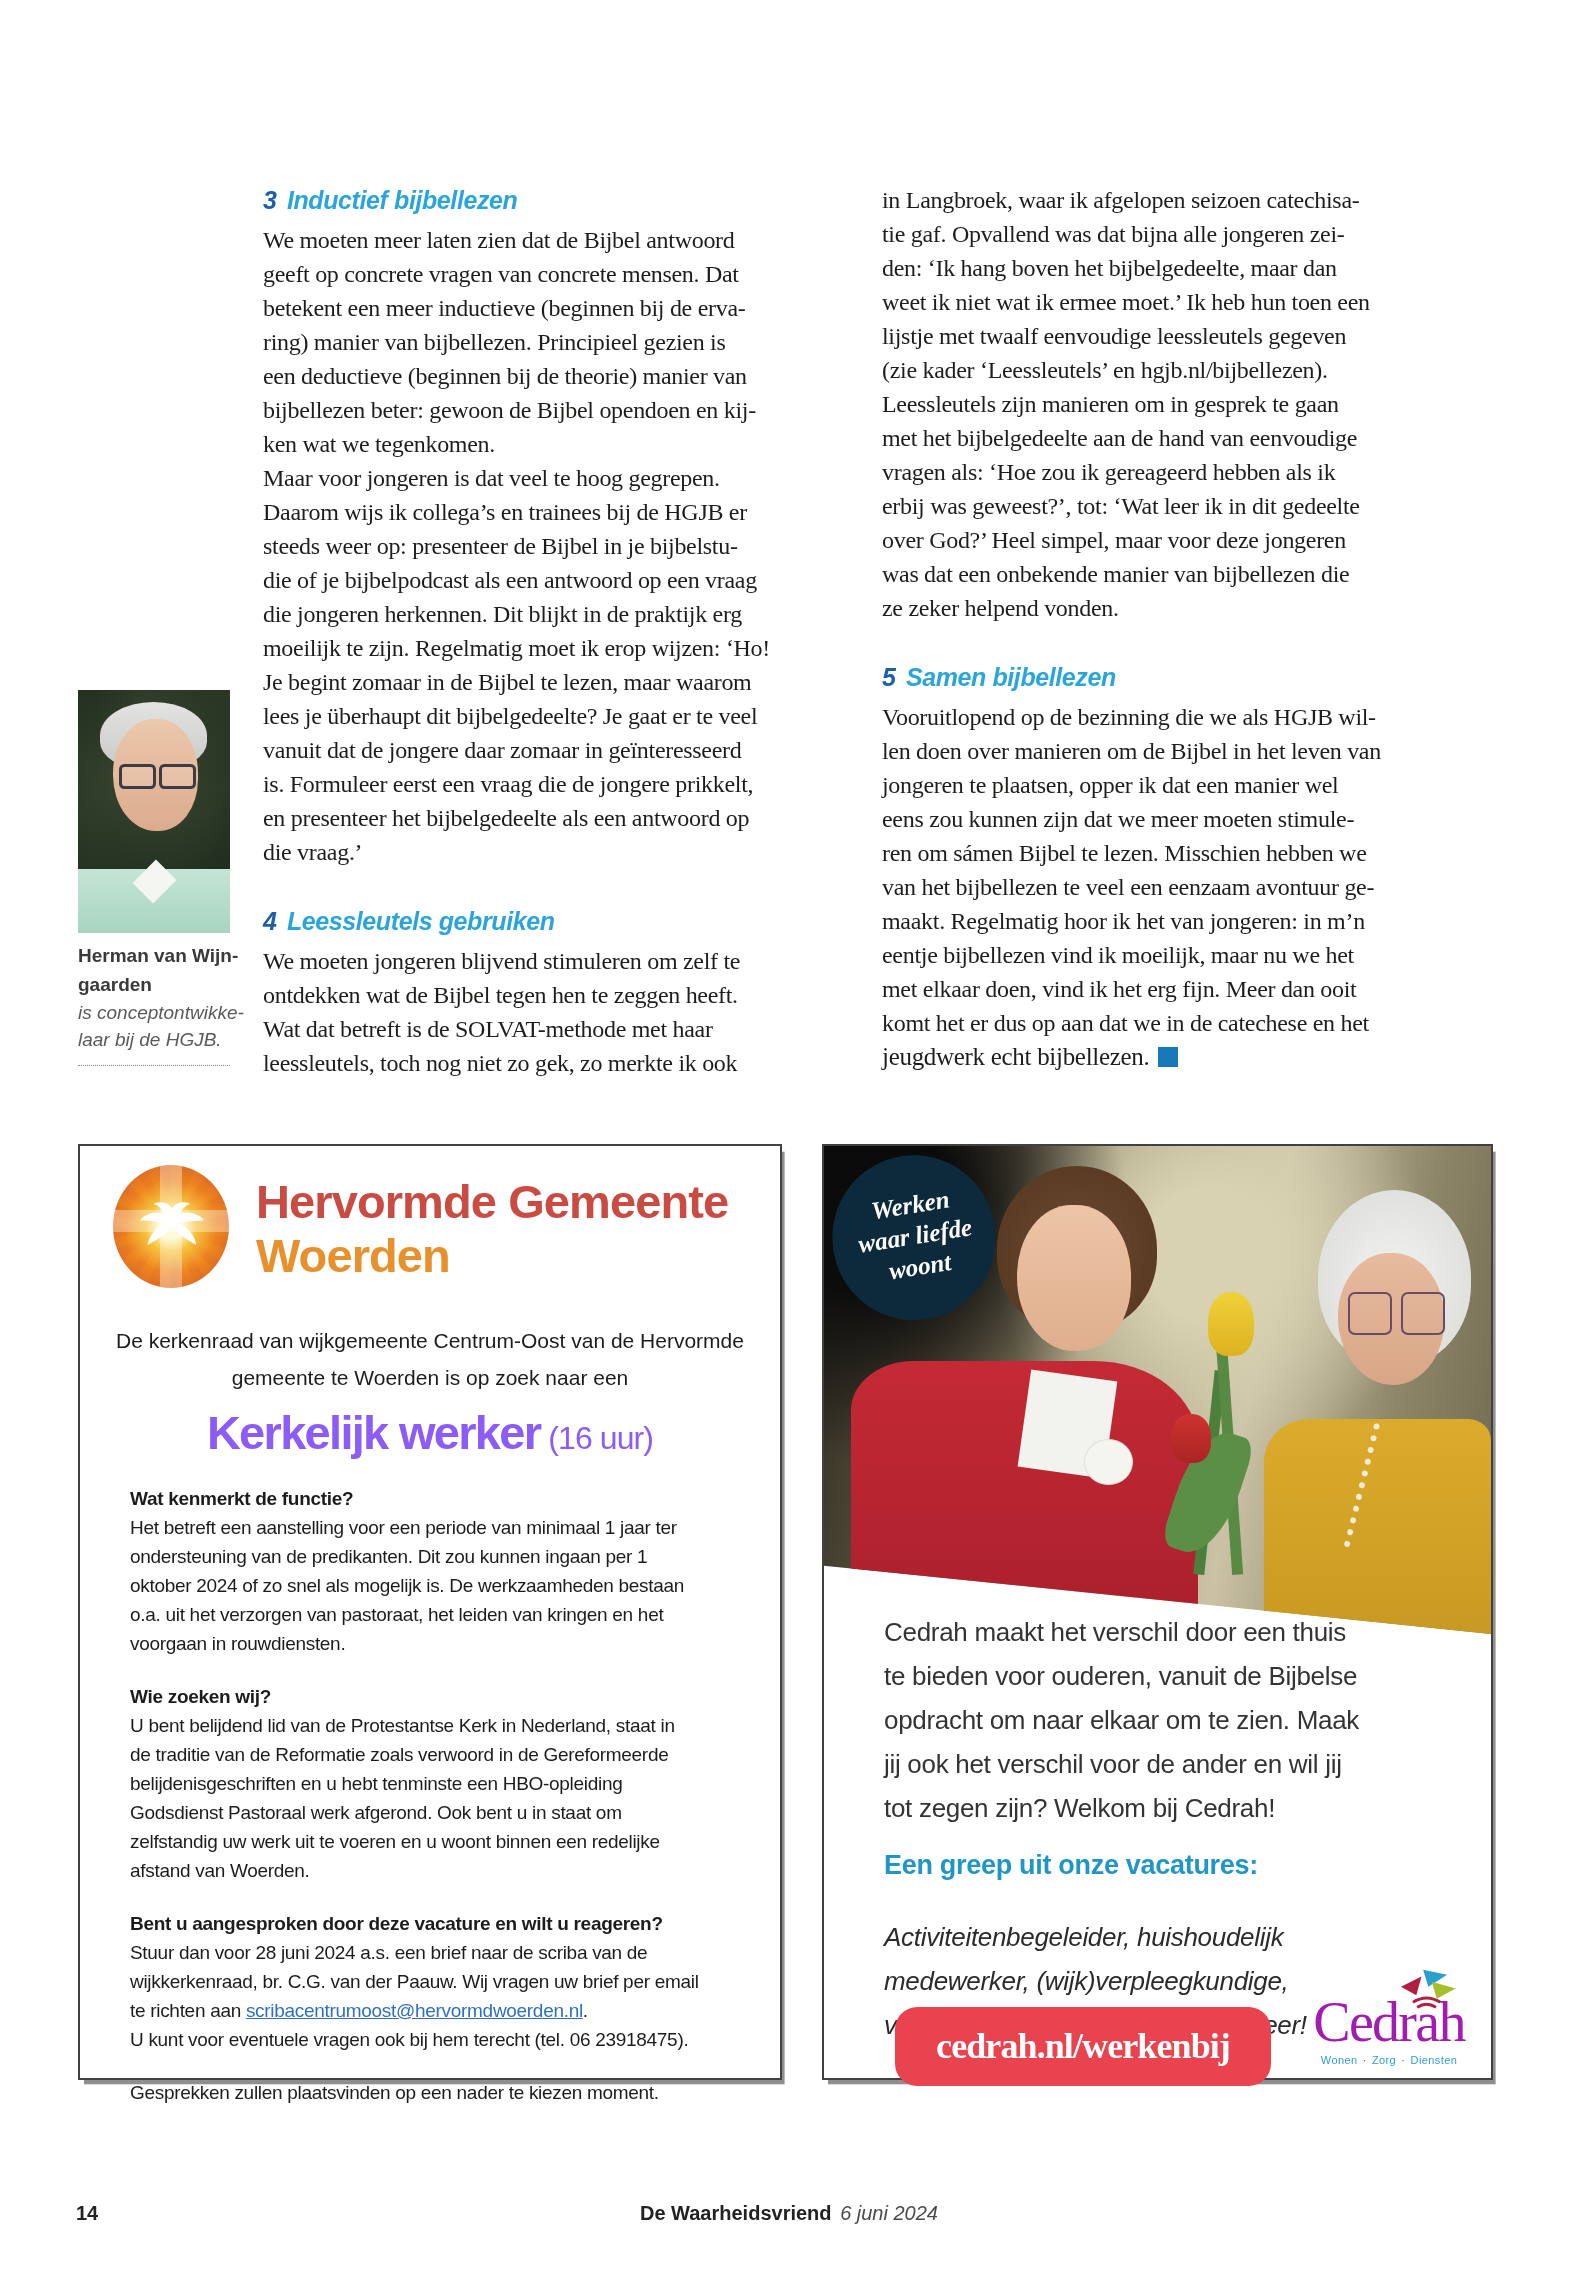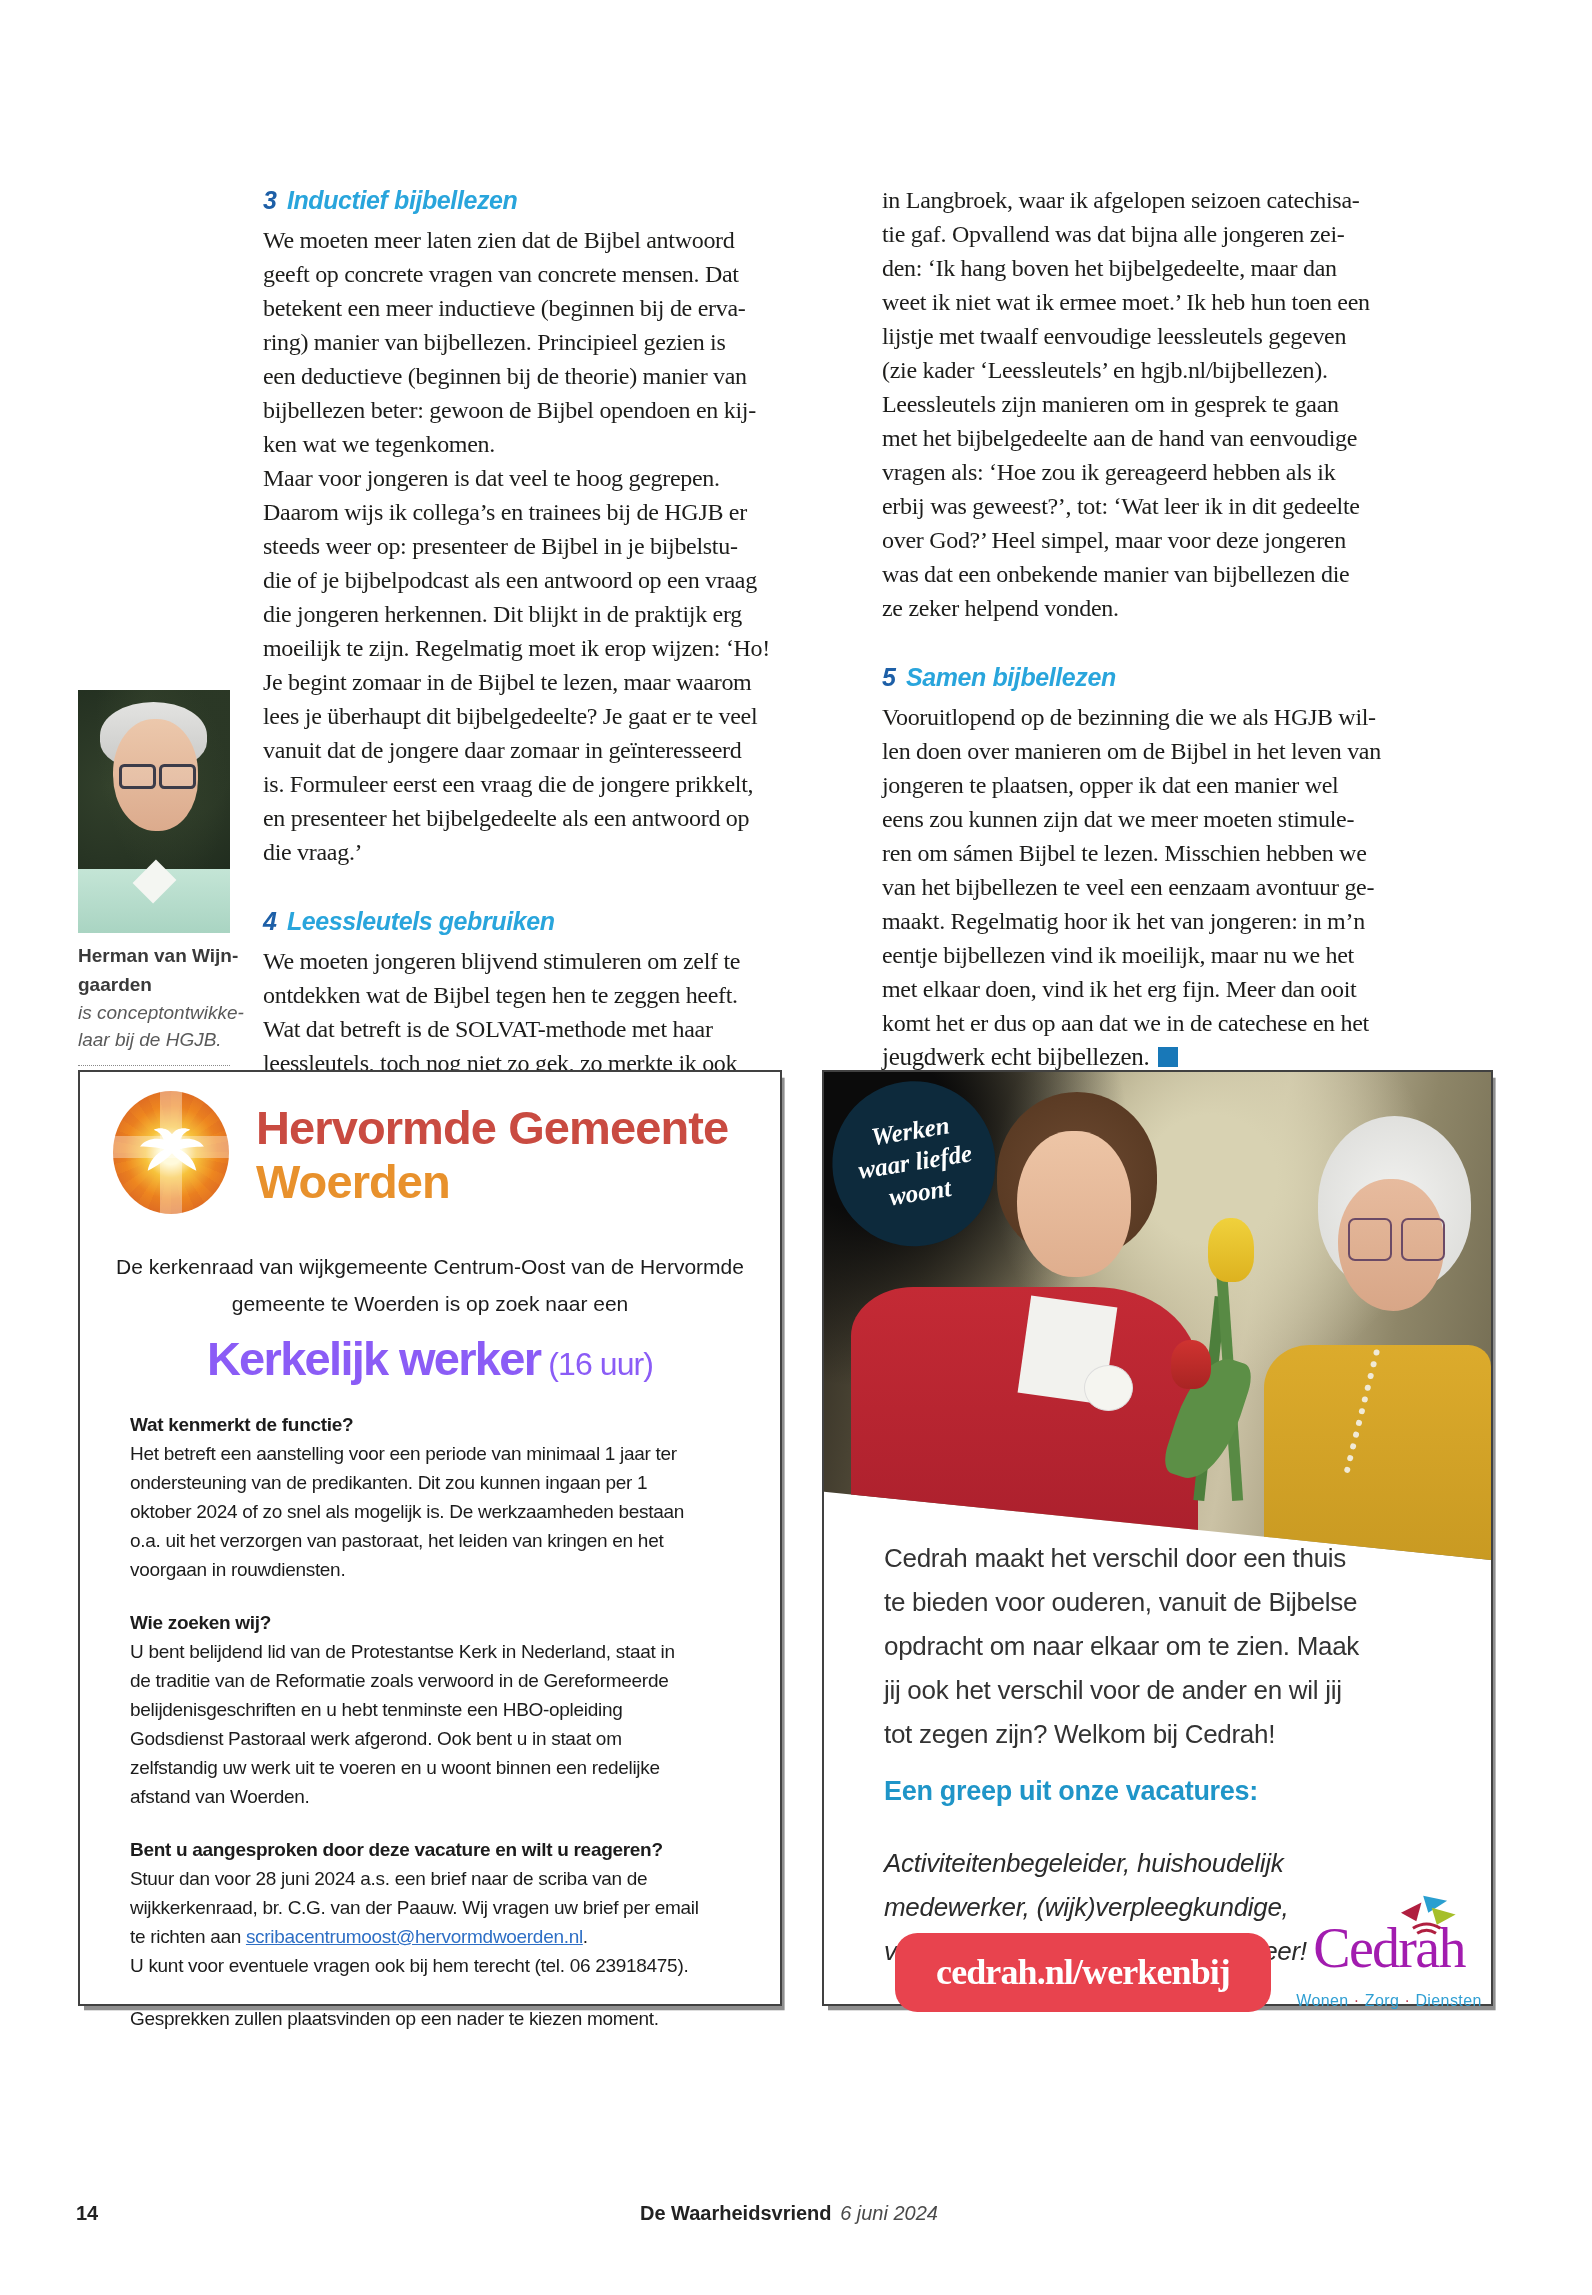--- a/index.html
+++ b/index.html
@@ -36,21 +36,21 @@
            background:linear-gradient(#c4e5d6,#a9d4c2);}
   .a-collar{position:absolute;left:62px;bottom:35px;width:29px;height:33px;background:#f4f6f2;
             transform:rotate(45deg);}
   .caption{position:absolute;left:78px;top:942px;width:161px;
            font-family:"Liberation Sans",sans-serif;}
   .cap-name{white-space:pre;font-weight:bold;font-size:19px;line-height:28.5px;color:#3a3a3a;}
   .cap-role{white-space:pre;font-style:italic;font-size:19px;line-height:27px;color:#5a5a5a;}
   .cap-dots{margin-top:12px;border-top:1.7px dotted #8a8a8a;width:152px;height:0;}
 
   
-  .ad{position:absolute;top:1070px;height:936px;border:2.6px solid #414141;background:#fff;
+  .ad{position:absolute;top:1144px;height:936px;border:2.6px solid #414141;background:#fff;
       box-sizing:border-box;box-shadow:4.3px 6px 0 -1.7px #8f8f8f;}
   .ad-hg{left:78px;width:704px;}
   .ad-cedrah{left:822px;width:671px;}
 
   
   .hg-logo{position:absolute;left:33px;top:19px;width:116px;height:123px;border-radius:50%;
     background:
       radial-gradient(circle at 50% 50%, #fff8c9 0 14%, #f7c33c 30%, rgba(240,138,29,.85) 55%, rgba(205,80,40,.9) 100%),
       repeating-conic-gradient(#e2702a 0 11.25deg, #c8432c 11.25deg 22.5deg);}
   .hg-cross-v{position:absolute;left:47px;top:0;width:22.4px;height:100%;background:rgba(255,255,255,.35);}
@@ -117,21 +117,21 @@
   .cedrah-lines{white-space:pre;}
   .cedrah-vach{font-weight:bold;font-size:27px;color:#1f95c8;margin-top:13px;}
   .cedrah-vac{white-space:pre;font-style:italic;margin-top:28px;color:#2b2b2b;}
   .cedrah-btn{position:absolute;left:71px;top:861px;width:376px;height:79px;border-radius:22.4px;
               background:#e8434e;color:#fff;font-family:"Liberation Serif",serif;font-weight:bold;
               font-size:36px;line-height:79px;text-align:center;letter-spacing:-0.9px;}
   .cedrah-logo{position:absolute;left:463px;top:844px;width:204px;text-align:center;}
   .cedrah-word{position:relative;display:inline-block;font-family:"Liberation Serif",serif;
                font-size:56px;line-height:64px;color:#a21caf;letter-spacing:-1.7px;}
   .cedrah-tri{position:absolute;right:-1.7px;top:-22.4px;width:72px;height:41px;}
-  .cedrah-tag{margin-top:12px;font-size:16px;letter-spacing:0.4px;color:#2f9fd3;}
+  .cedrah-tag{margin-top:0;font-size:11px;letter-spacing:0.4px;color:#2f9fd3;}
   .tag-dot{color:#c0394b;margin:0 5.2px;}
 
   
   .footer-num{position:absolute;left:76px;top:2202px;font-weight:bold;font-size:20px;color:#222;}
   .footer-center{position:absolute;left:0;right:14px;top:2202px;text-align:center;font-size:20px;color:#222;}
   .footer-center .mag{font-weight:bold;}
   .footer-center .date{font-style:italic;color:#4a4a4a;margin-left:8.6px;}
 </style>
 </head>
 <body>

